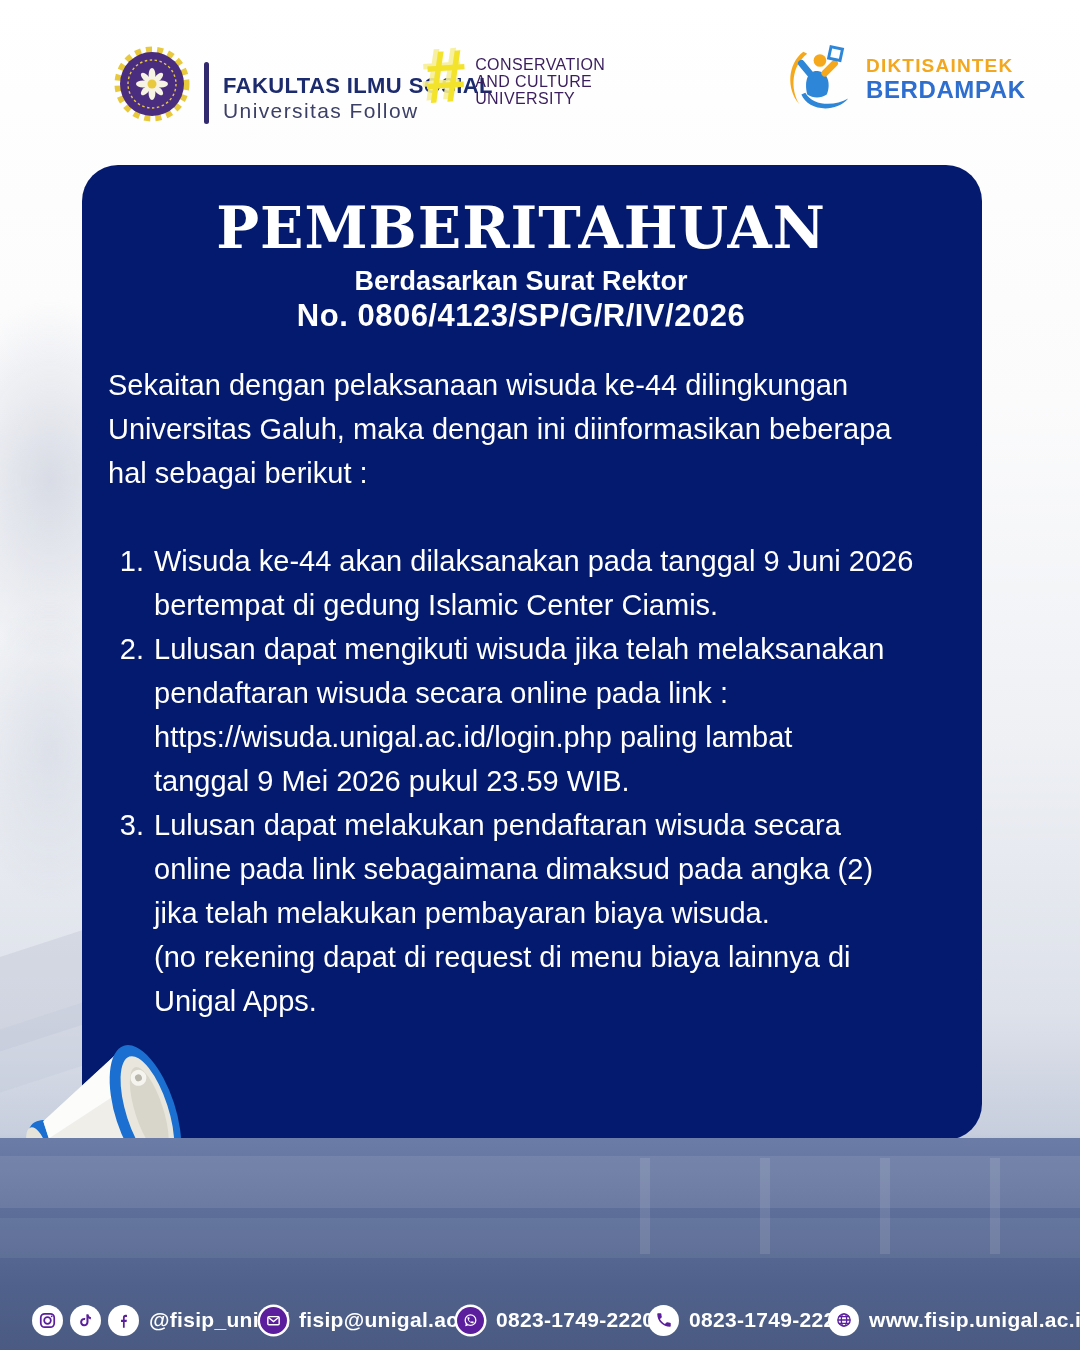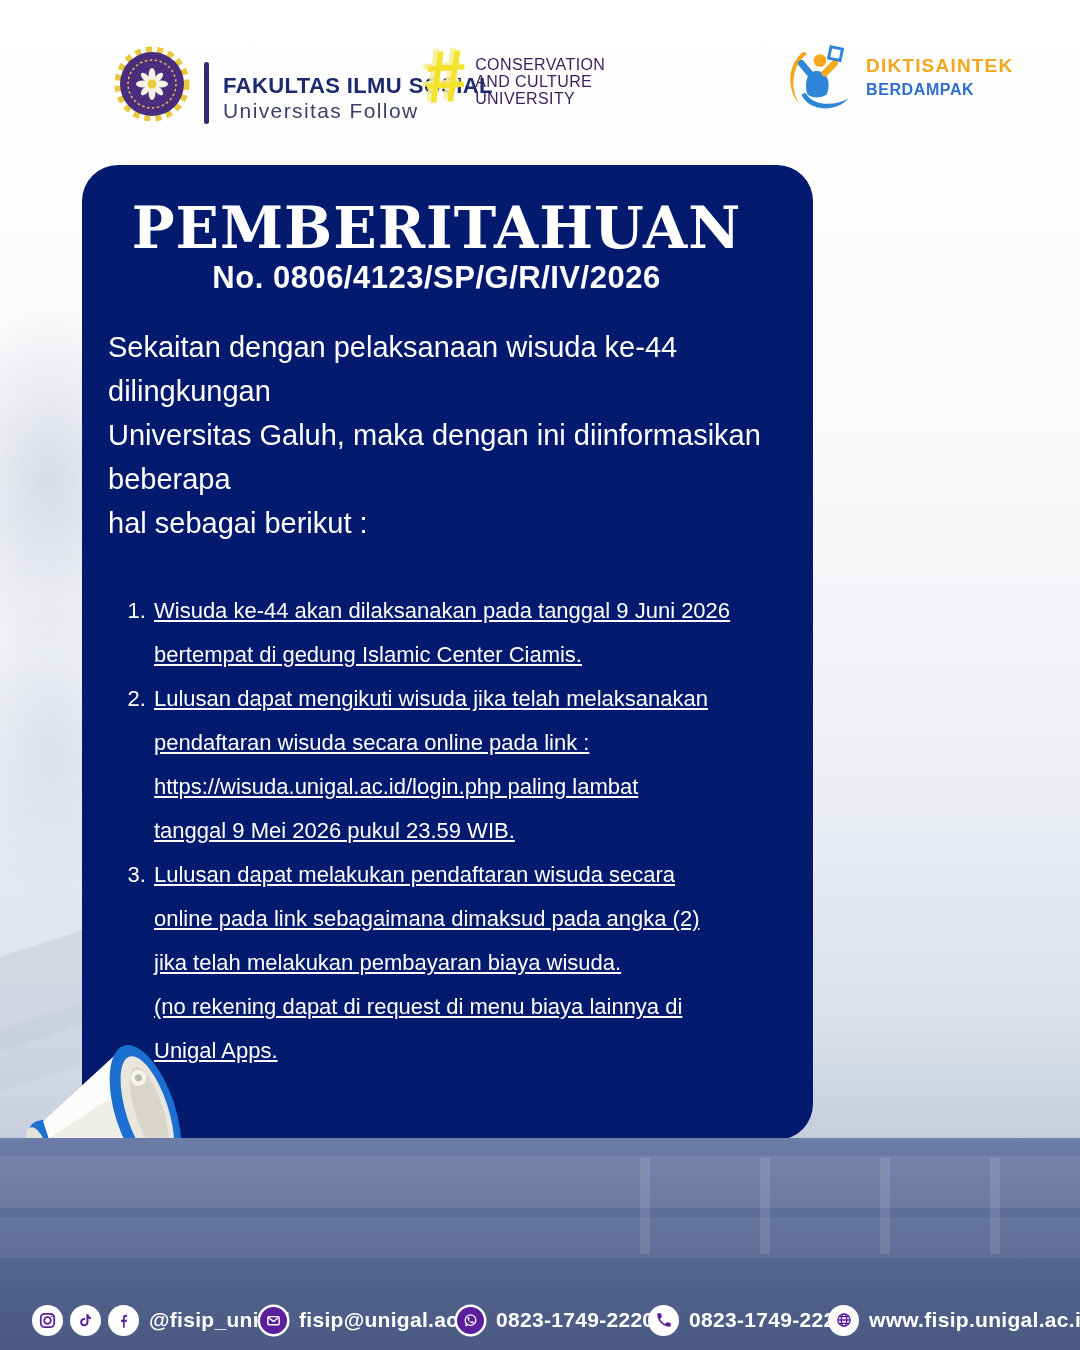--- a/index.html
+++ b/index.html
@@ -23,37 +23,37 @@
   .divider{width:5px;height:62px;background:#322a6e;border-radius:3px;margin:0 14px 0 12px;}
   .fisip-text .l1,.fisip-text .l2{font-weight:bold;font-size:22px;line-height:24px;color:#1c2b6d;letter-spacing:.4px;}
   .fisip-text .l3{font-size:21px;line-height:26px;color:#3c3f66;letter-spacing:1.4px;}
   .hash-group{position:absolute;left:424px;top:44px;display:flex;align-items:flex-start;}
   .hash-symbol{font-size:74px;line-height:66px;font-weight:800;font-style:italic;color:#f3e32c;
     text-shadow:-4px -3px 0 rgba(246,238,150,.9);transform:rotate(-4deg);}
   .hash-text{margin:12px 0 0 10px;font-weight:normal;font-size:16px;line-height:17px;color:#3a1d5c;letter-spacing:.4px;}
   .dikti-group{position:absolute;left:778px;top:40px;display:flex;align-items:center;}
   .dikti-text{margin-left:10px;}
   .dikti-text .d1{font-weight:bold;font-size:19px;line-height:22px;color:#f2a71f;letter-spacing:1.2px;}
-  .dikti-text .d2{font-weight:bold;font-size:16px;line-height:26px;color:#2e6ecf;letter-spacing:.6px;}
+  .dikti-text .d2{font-weight:bold;font-size:24px;line-height:26px;color:#2e6ecf;letter-spacing:.6px;}
 
   
   .card{
-    position:absolute;left:82px;top:165px;width:731px;height:975px;
+    position:absolute;left:82px;top:165px;width:900px;height:975px;
     background:#041a6e;border-radius:36px;color:#fff;box-sizing:border-box;
     padding:32px 40px 0 18px;
   }
   .card h1{
     margin:0;text-align:center;font-family:"DejaVu Serif",serif;font-weight:bold;
     font-size:57px;line-height:62px;letter-spacing:1px;color:#fff;
   }
   .card .sub1{margin-top:6px;text-align:center;font-weight:bold;font-size:27px;line-height:32px;}
   .card .sub2{margin-top:0;text-align:center;font-weight:bold;font-size:31px;line-height:38px;letter-spacing:.5px;}
   .intro{margin:28px 0 0 8px;font-size:29px;line-height:44px;white-space:pre-line;}
   ol.points{margin:44px 0 0 0;padding:0 0 0 52px;}
-  ol.points li{font-size:22px;line-height:44px;white-space:pre-line;padding-left:2px;text-decoration:underline;}
+  ol.points li{font-size:29px;line-height:44px;white-space:pre-line;padding-left:2px;}
 
   
   .megaphone{position:absolute;left:4px;top:1022px;width:220px;height:220px;}
 
   
   .footer-band{
     position:absolute;left:0;top:1138px;width:1080px;height:212px;
     background:linear-gradient(180deg,#6b7ca6 0%,#5d6e98 35%,#50618b 70%,#4a5a82 100%);
   }
   .bld-roof{position:absolute;left:0;top:18px;width:100%;height:52px;background:rgba(235,240,250,.10);}
@@ -128,20 +128,21 @@
       </svg>
       <div class="dikti-text">
         <div class="d1">DIKTISAINTEK</div>
         <div class="d2">BERDAMPAK</div>
       </div>
     </div>
   </div>
 
   <div class="card">
     <h1>PEMBERITAHUAN</h1>
+    <div class="sub1">Berdasarkan Surat Rektor</div>
     <div class="sub2">No. 0806/4123/SP/G/R/IV/2026</div>
     <p class="intro">Sekaitan dengan pelaksanaan wisuda ke-44 dilingkungan
 Universitas Galuh, maka dengan ini diinformasikan beberapa
 hal sebagai berikut :</p>
     <ol class="points">
       <li>Wisuda ke-44 akan dilaksanakan pada tanggal 9 Juni 2026
 bertempat di gedung Islamic Center Ciamis.</li>
       <li>Lulusan dapat mengikuti wisuda jika telah melaksanakan
 pendaftaran wisuda secara online pada link :
 https://wisuda.unigal.ac.id/login.php paling lambat

